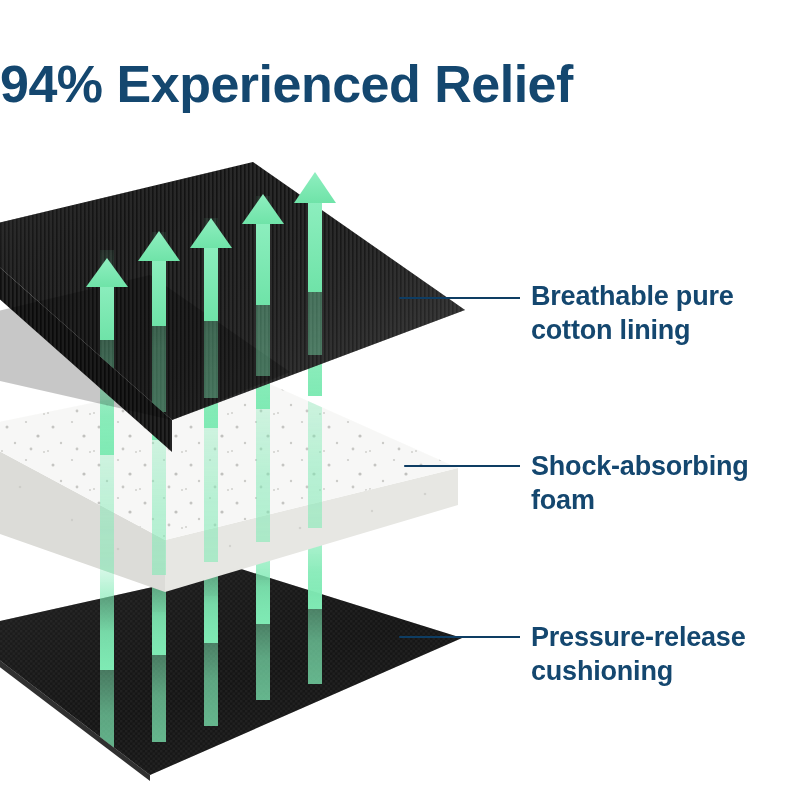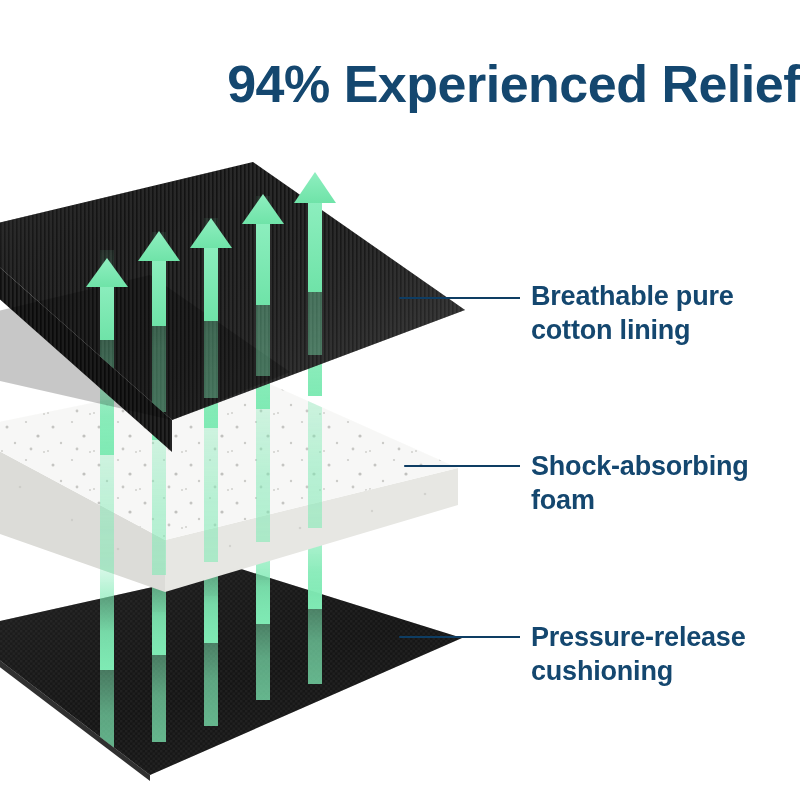--- a/index.html
+++ b/index.html
@@ -15,21 +15,21 @@
     overflow: hidden;
     font-family: "Liberation Sans", sans-serif;
   }
 
   
   #headline {
     position: absolute;
     left: 0;
     top: 54px;
     width: 800px;
-    text-align: right;
+    text-align: left;
     font-family: "Liberation Sans", sans-serif;
     font-weight: 700;
     font-size: 52px;
     letter-spacing: -0.5px;
     color: #14476F;
     white-space: nowrap;
   }
 
   
   #diagram {

